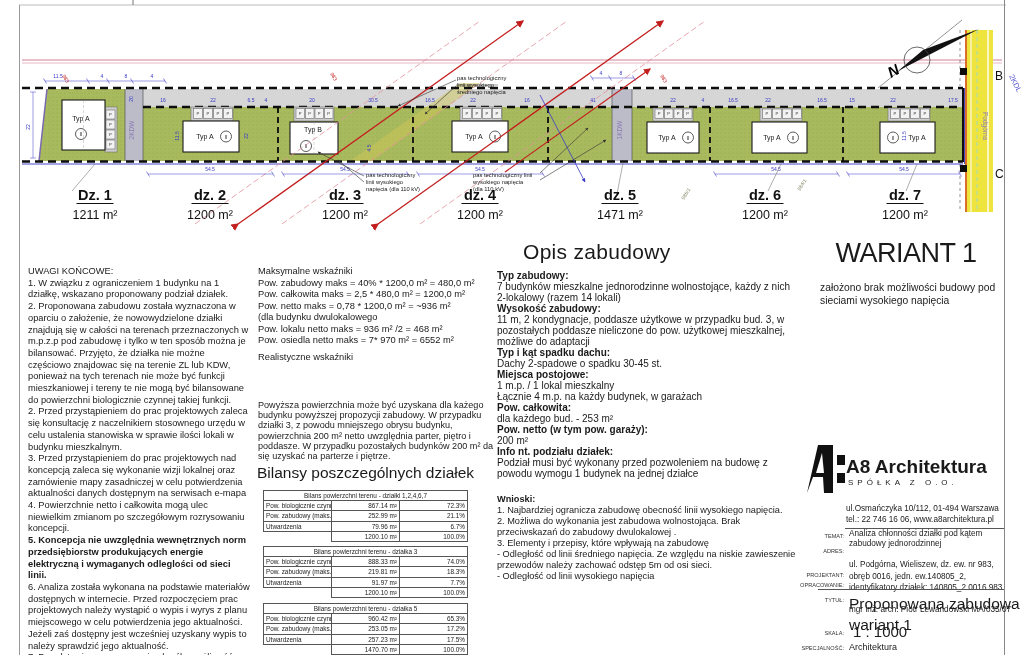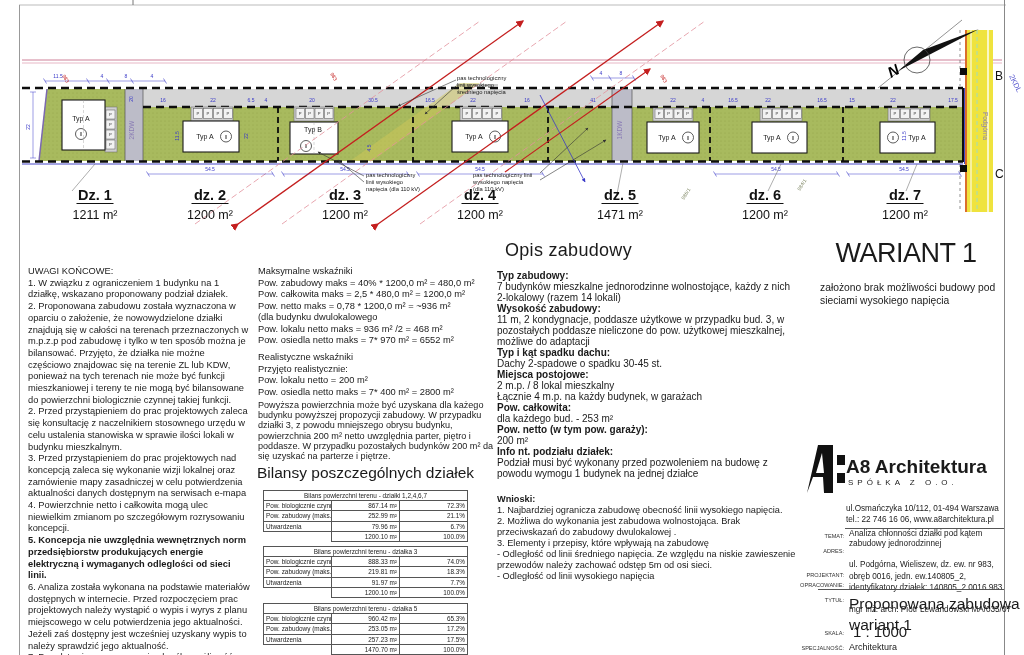--- a/index.html
+++ b/index.html
@@ -15,21 +15,21 @@
   .ln{white-space:nowrap}
   .para{margin-top:0}
   
   table.bilans{border-collapse:collapse;width:205px;font-size:6.4px;color:#222;table-layout:fixed}
   table.bilans td{border:0.5px solid #555;padding:0 2px;height:9.2px;overflow:hidden;white-space:nowrap}
   table.bilans td.tt{text-align:center}
   table.bilans td.num{text-align:right}
   table.bilans td.nb{border:none}
   .c1{width:122px}.c2{width:56px}.c3{width:27px}
   
-  #opis-title{position:absolute;left:505px;top:240px;font-size:18px;letter-spacing:.3px}
+  #opis-title{position:absolute;left:523px;top:240px;font-size:21px;letter-spacing:.3px}
   #opis-body{position:absolute;left:497px;top:270px;width:300px;font-size:10px;line-height:11px}
   #opis-body .h{font-weight:bold}
   #wnioski{position:absolute;left:497px;top:494px;width:300px;font-size:9.2px;line-height:11px}
   
   #variant-title{position:absolute;left:808px;top:238px;width:196px;text-align:center;
                  font-size:27px;letter-spacing:-.5px;white-space:nowrap}
   #variant-sub{position:absolute;left:820px;top:281px;width:180px;font-size:10.3px;line-height:13px}
   #company-name{position:absolute;left:846px;top:456px;font-size:19px;font-weight:bold;white-space:nowrap}
   #company-sub{position:absolute;left:848px;top:478px;font-size:8px;letter-spacing:4px;white-space:nowrap}
   #company-addr{position:absolute;left:846px;top:504px;font-size:8.2px;line-height:10.5px;white-space:nowrap}
@@ -398,25 +398,20 @@
       <div class="ln">Pow. zabudowy maks = 40% * 1200,0 m² =   480,0 m²</div>
       <div class="ln">Pow. całkowita maks  = 2,5  *   480,0 m² = 1200,0 m²</div>
       <div class="ln">Pow. netto maks = 0,78 * 1200,0 m² = ~936 m²</div>
       <div class="ln">(dla budynku dwulokalowego</div>
       <div class="ln">Pow. lokalu netto maks = 936  m² /2 = 468 m²</div>
       <div class="ln">Pow. osiedla netto maks = 7* 970 m² = 6552  m²</div>
     </div>
 </div>
 <div class="col" style="left:258px;top:352px;width:232px;line-height:11.5px">
   <div class="hd">Realistyczne wskaźniki</div>
-  <div id="real-lines">
-      <div class="ln">Przyjęto realistycznie:</div>
-      <div class="ln">Pow. lokalu netto = 200 m²</div>
-      <div class="ln">Pow. osiedla netto maks = 7* 400 m² = 2800 m²</div>
-    </div>
 </div>
 <div class="col" style="left:258px;top:400px;width:238px;font-size:9.1px;line-height:10.2px">
   <div class="para">Powyższa powierzchnia może być uzyskana dla każego budynku powyższej propozycji zabudowy. W przypadku działki 3, z powodu mniejszego obrysu budynku, powierzchnia 200 m² netto uwzględnia parter, piętro i poddasze. W przypadku pozostałych budynków 200 m² da się uzyskać na parterze i piętrze.</div>
 </div>
 
 <div id="bilansy-heading">Bilansy poszczególnych działek</div>
 <div id="btable-0" class="btable" style="top:490px">
     <table class="bilans">
       <tbody>
         <tr>
@@ -506,21 +501,21 @@
 
 <div id="opis-title">Opis zabudowy</div>
 <div id="opis-body">
     <div class="h">Typ zabudowy:</div>
     <div>7 budynków mieszkalne jednorodzinne wolnostojące, każdy z nich 2-lokalowy (razem 14 lokali)</div>
     <div class="h">Wysokość zabudowy:</div>
     <div>11 m, 2 kondygnacje, poddasze użytkowe w przypadku bud. 3, w pozostałych poddasze nieliczone do pow. użytkowej mieszkalnej, możliwe do adaptacji</div>
     <div class="h">Typ i kąt spadku dachu:</div>
     <div>Dachy 2-spadowe o spadku 30-45 st.</div>
     <div class="h">Miejsca postojowe:</div>
-    <div>2 m.p. / 8 lokal mieszkalny</div>
+    <div>1 m.p. / 1 lokal mieszkalny</div>
     <div>Łącznie 4 m.p. na każdy budynek, w garażach</div>
     <div class="h">Pow. całkowita:</div>
     <div>dla każdego bud. -  253 m²</div>
     <div class="h">Pow. netto (w tym pow. garaży):</div>
     <div>200 m²</div>
     <div class="h">Info nt. podziału działek:</div>
     <div>Podział musi być wykonany przed pozwoleniem na budowę z powodu wymogu 1 budynek na jednej działce</div>
   </div>
 <div id="wnioski">
   <div class="h" style="font-weight:bold">Wnioski:</div>

